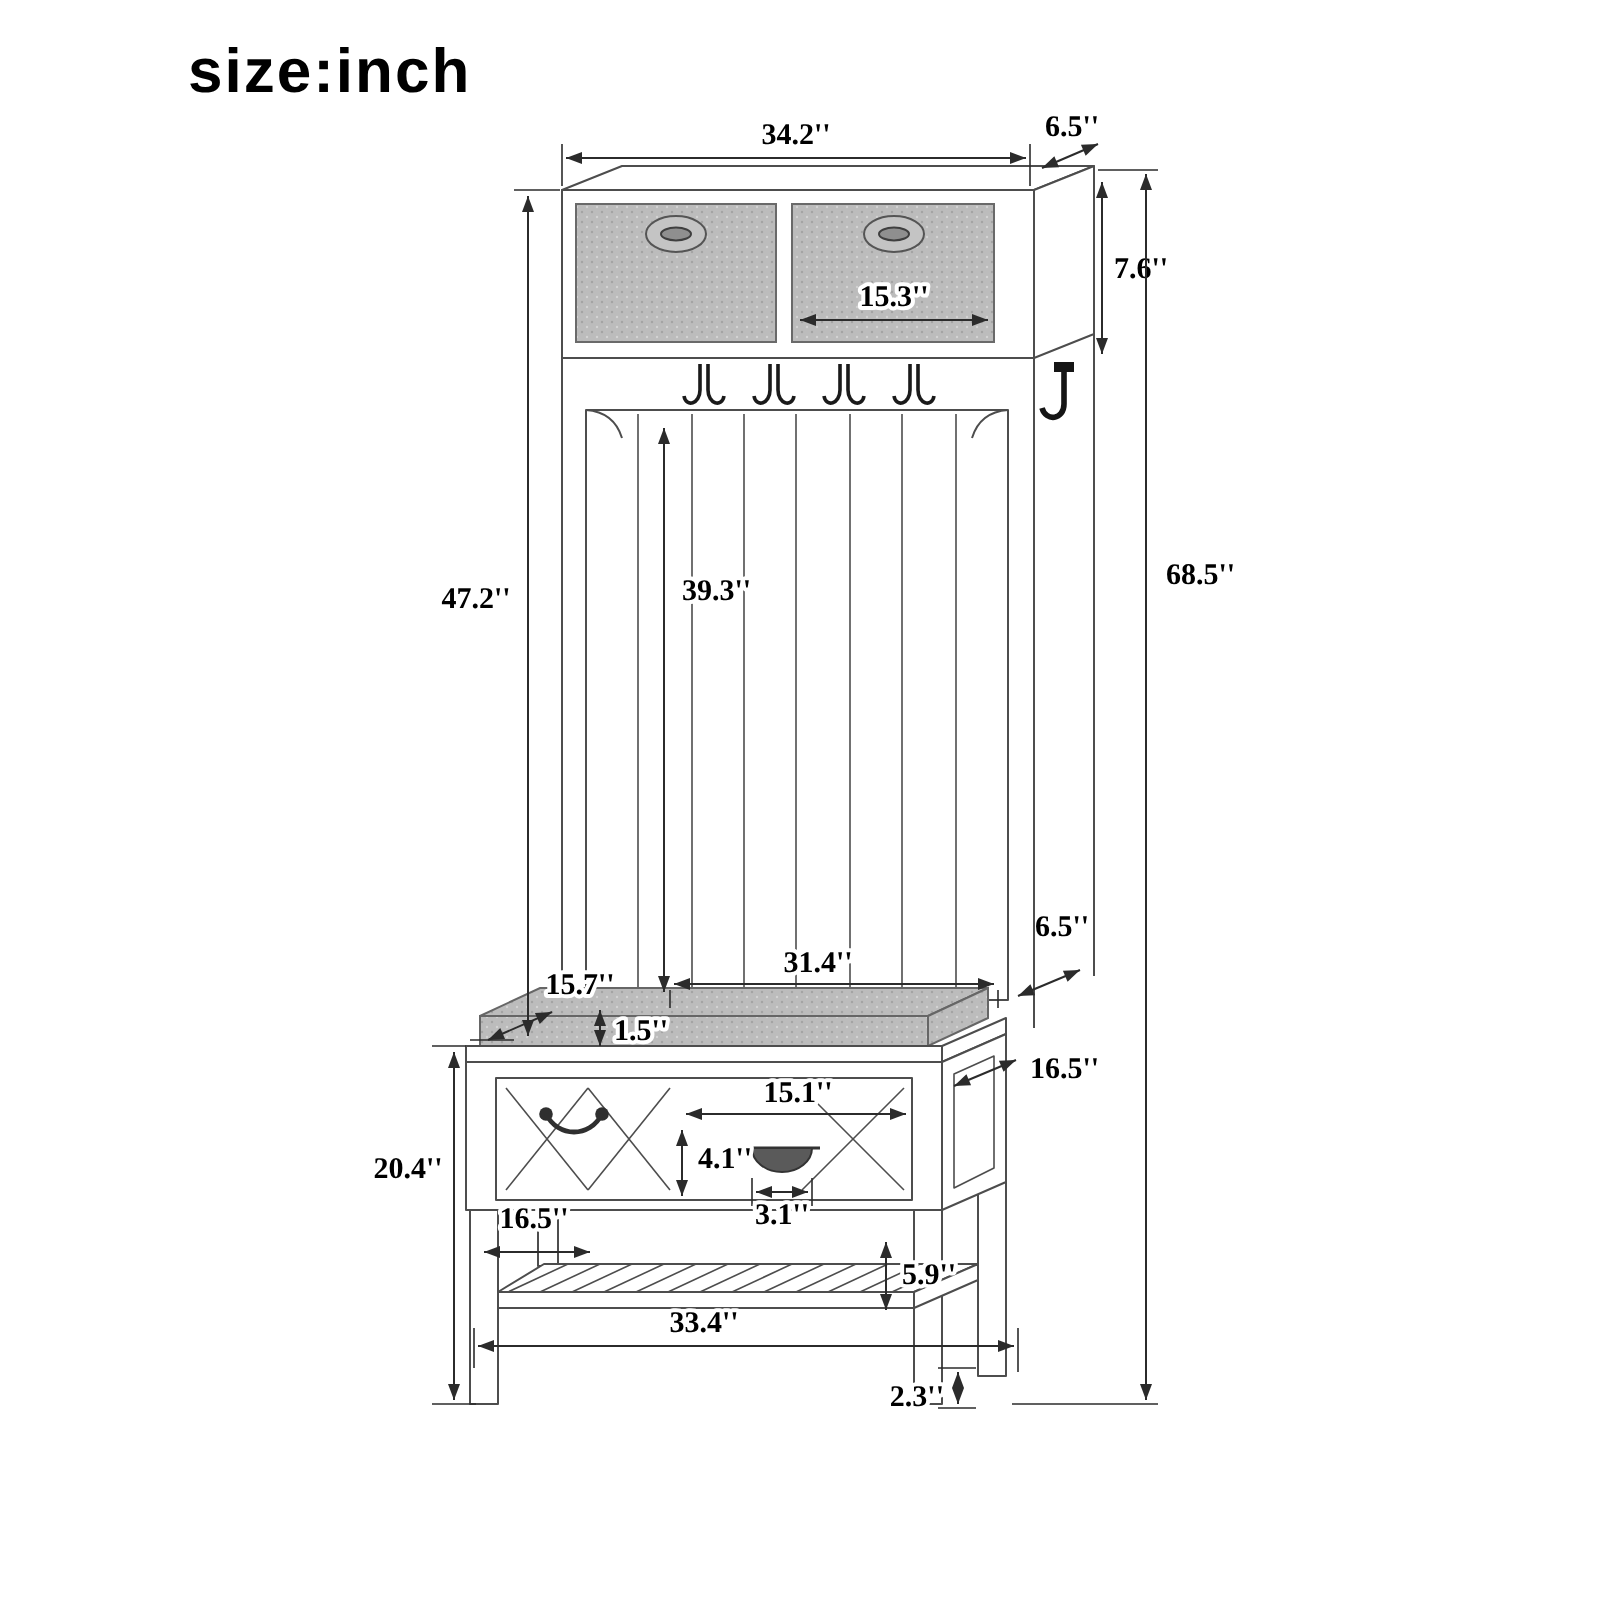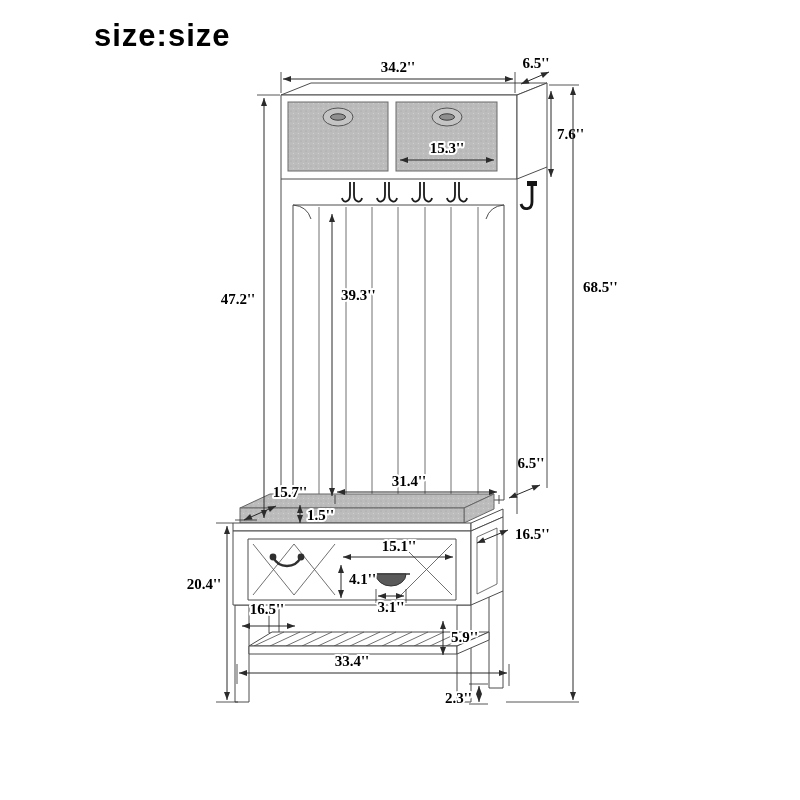--- a/index.html
+++ b/index.html
@@ -11,21 +11,21 @@
   .dl{stroke:#2b2b2b;stroke-width:1;fill:none;}
   .ext{stroke:#2b2b2b;stroke-width:0.8;fill:none;}
   .fl{stroke:#4d4d4d;stroke-width:1;fill:none;stroke-linejoin:round;}
   .fw{stroke:#4d4d4d;stroke-width:1;fill:#ffffff;stroke-linejoin:round;}
   .thin{stroke-width:0.8;}
 </style>
 </head>
 <body>
 
 <div class="stage">
-  <div class="title">size:size</div>
+  <div class="title">size:inch</div>
 
   <svg width="800" height="800" viewBox="0 0 800 800">
     <defs>
       <marker id="arw" viewBox="0 0 9 7" markerWidth="9" markerHeight="7" refX="8.5" refY="3.5" orient="auto-start-reverse" markerUnits="userSpaceOnUse">
         <path d="M0.5,0.5 L8.5,3.5 L0.5,6.5 Z" fill="#2b2b2b"></path>
       </marker>
       <pattern id="fab" width="5" height="5" patternUnits="userSpaceOnUse">
         <rect width="5" height="5" fill="#bcbcbc"></rect>
         <circle cx="1" cy="1" r="0.6" fill="#a4a4a4"></circle>
         <circle cx="3.5" cy="3.5" r="0.6" fill="#d3d3d3"></circle>

